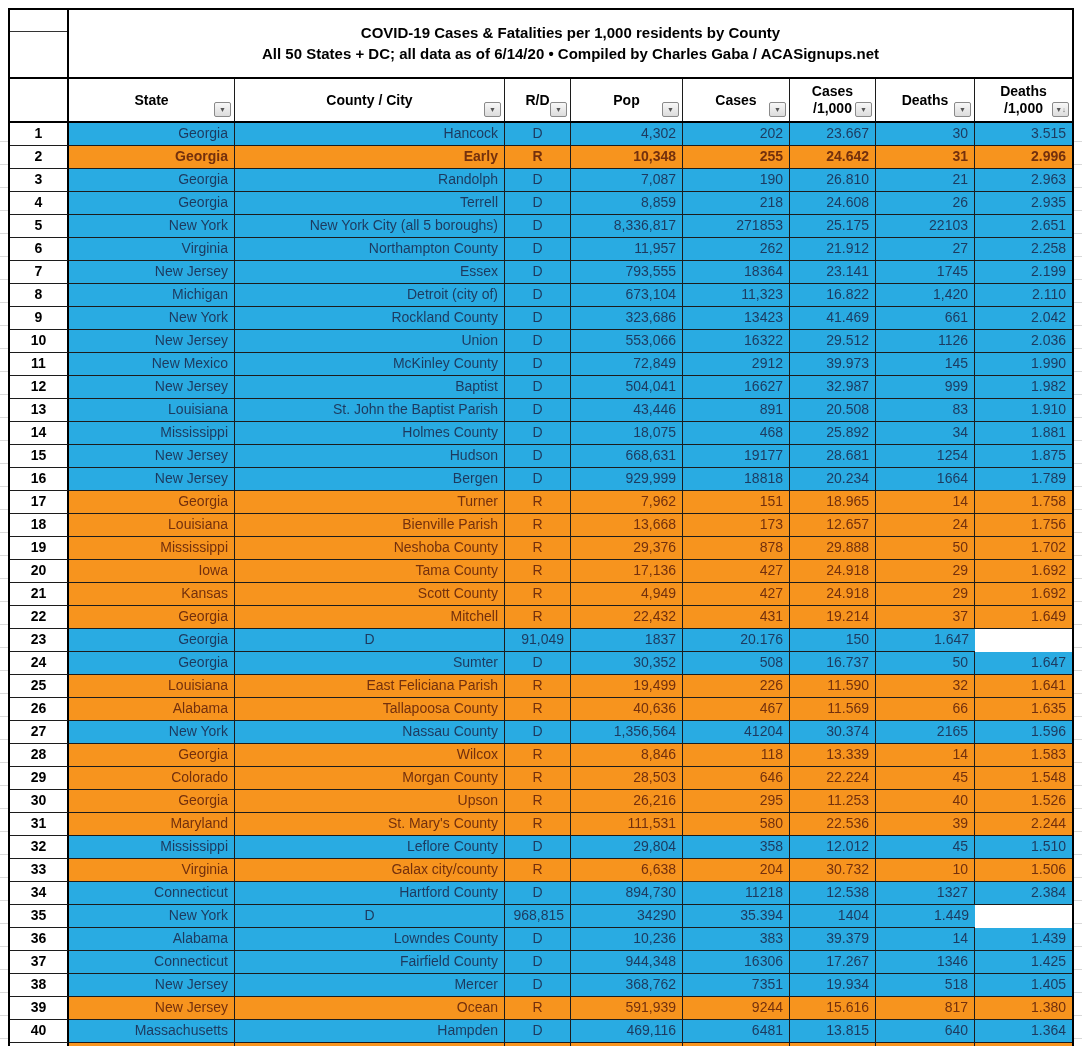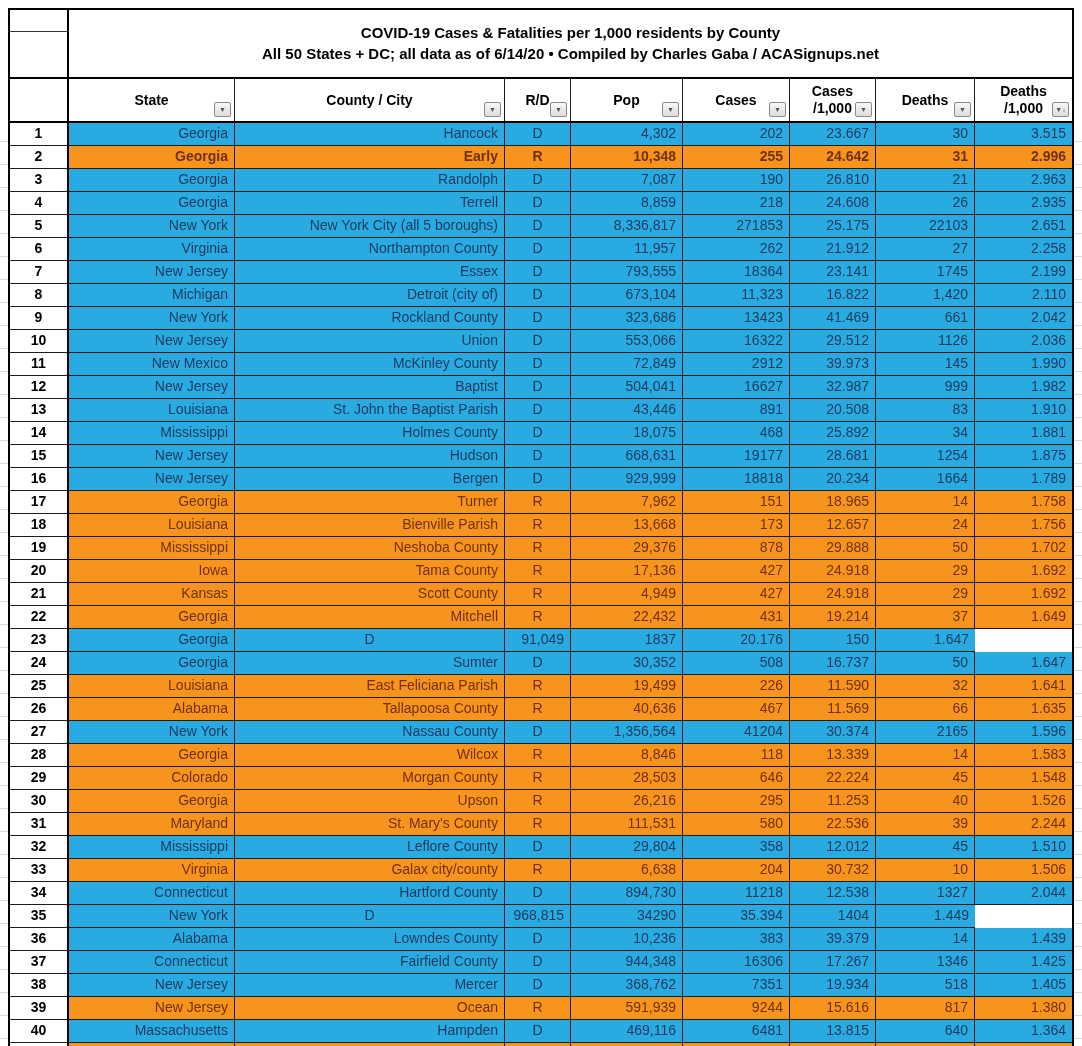--- a/index.html
+++ b/index.html
@@ -466,21 +466,21 @@
         </div>
         <div class="row d">
           <div class="cell num">34</div>
           <div class="cell fill rt">Connecticut</div>
           <div class="cell fill rt">Hartford County</div>
           <div class="cell fill ctr">D</div>
           <div class="cell fill rt">894,730</div>
           <div class="cell fill rt">11218</div>
           <div class="cell fill rt">12.538</div>
           <div class="cell fill rt">1327</div>
-          <div class="cell fill rt last">2.044</div>
+          <div class="cell fill rt last">2.384</div>
         </div>
         <div class="row d">
           <div class="cell num">35</div>
           <div class="cell fill rt">New York</div>
           <div class="cell fill ctr">D</div>
           <div class="cell fill rt">968,815</div>
           <div class="cell fill rt">34290</div>
           <div class="cell fill rt">35.394</div>
           <div class="cell fill rt">1404</div>
           <div class="cell fill rt last">1.449</div>

